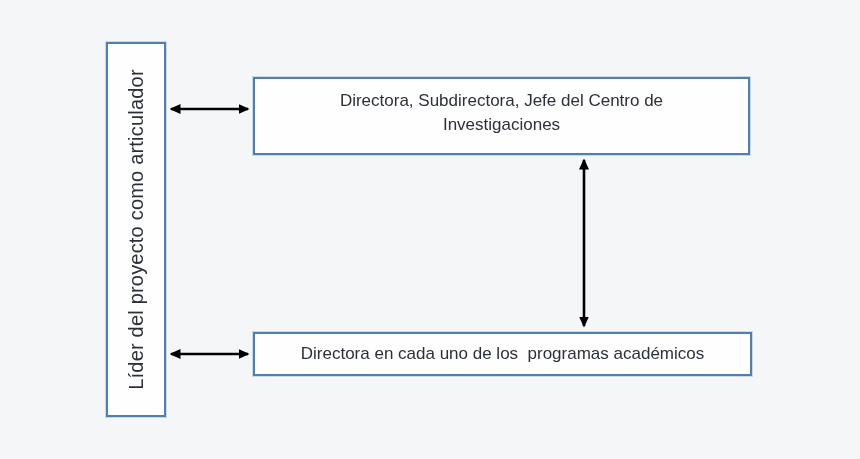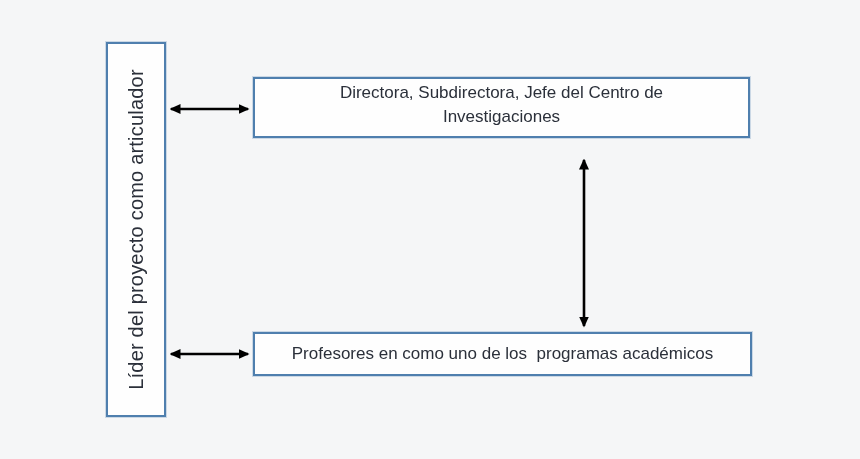--- a/index.html
+++ b/index.html
@@ -31,21 +31,21 @@
   }
   .left-box .vtext {
     transform: rotate(-90deg);
     transform-origin: center;
     white-space: nowrap;
     font-size: 20px;
     letter-spacing: 0.2px;
   }
   .top-box {
     left: 253px; top: 77px;
-    width: 497px; height: 61px;
+    width: 497px; height: 78px;
   }
   .top-box .btext {
     max-width: 420px;
     text-align: center;
     font-size: 17px;
     line-height: 24px;
     margin-top: -6px;
   }
   .bottom-box {
     left: 253px; top: 332px;
@@ -75,21 +75,21 @@
 
   <div class="dbox left-box">
     <span class="vtext">Líder del proyecto como articulador</span>
   </div>
 
   <div class="dbox top-box">
     <span class="btext">Directora, Subdirectora, Jefe del Centro de Investigaciones</span>
   </div>
 
   <div class="dbox bottom-box">
-    <span class="btext">Profesores en como uno de los  programas académicos</span>
+    <span class="btext">Directora en cada uno de los  programas académicos</span>
   </div>
 
   <svg class="connectors" width="860" height="459" viewBox="0 0 860 459" xmlns="http://www.w3.org/2000/svg">
     <defs>
       <marker id="ah" markerWidth="11" markerHeight="10" refX="9.5" refY="5" orient="auto-start-reverse" markerUnits="userSpaceOnUse">
         <path d="M0,0 L11,5 L0,10 z" fill="#000000"></path>
       </marker>
     </defs>
     <line x1="171" y1="109" x2="248" y2="109" marker-start="url(#ah)" marker-end="url(#ah)"></line>
     <line x1="171" y1="354" x2="248" y2="354" marker-start="url(#ah)" marker-end="url(#ah)"></line>

